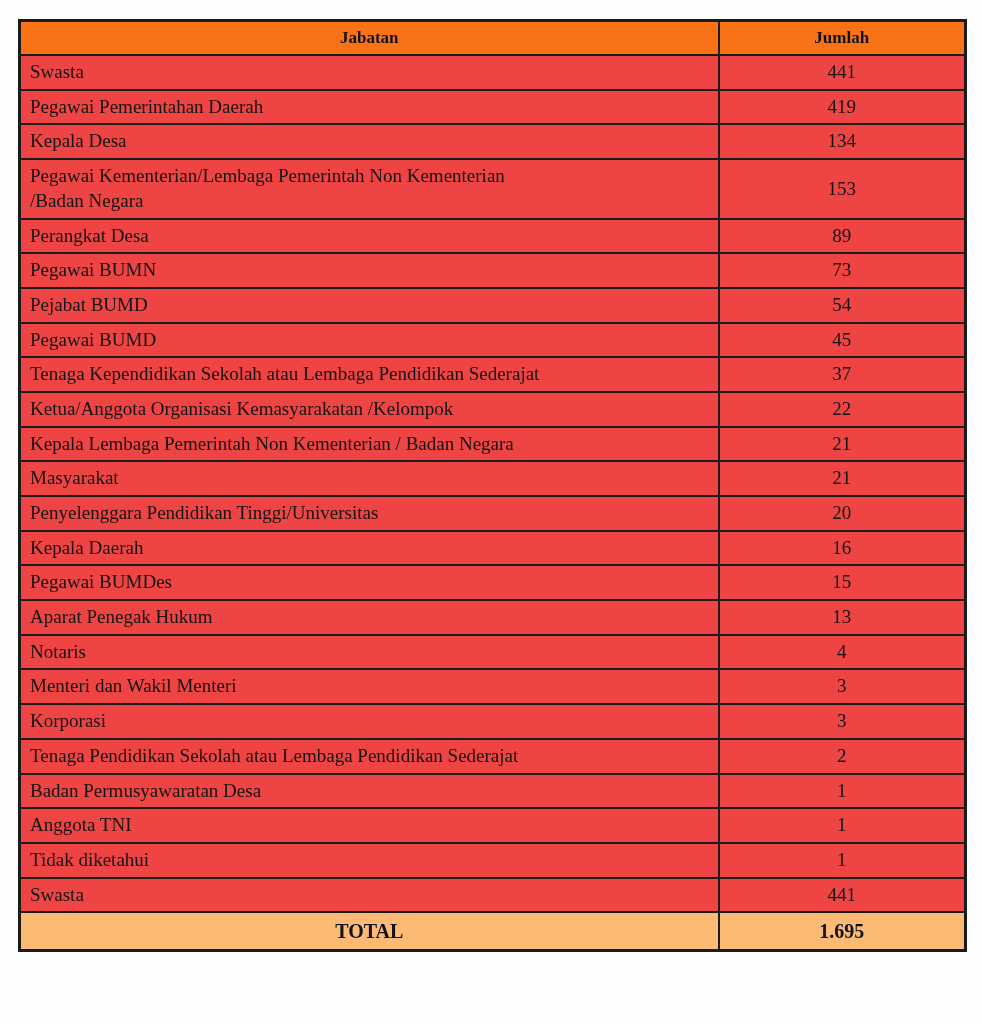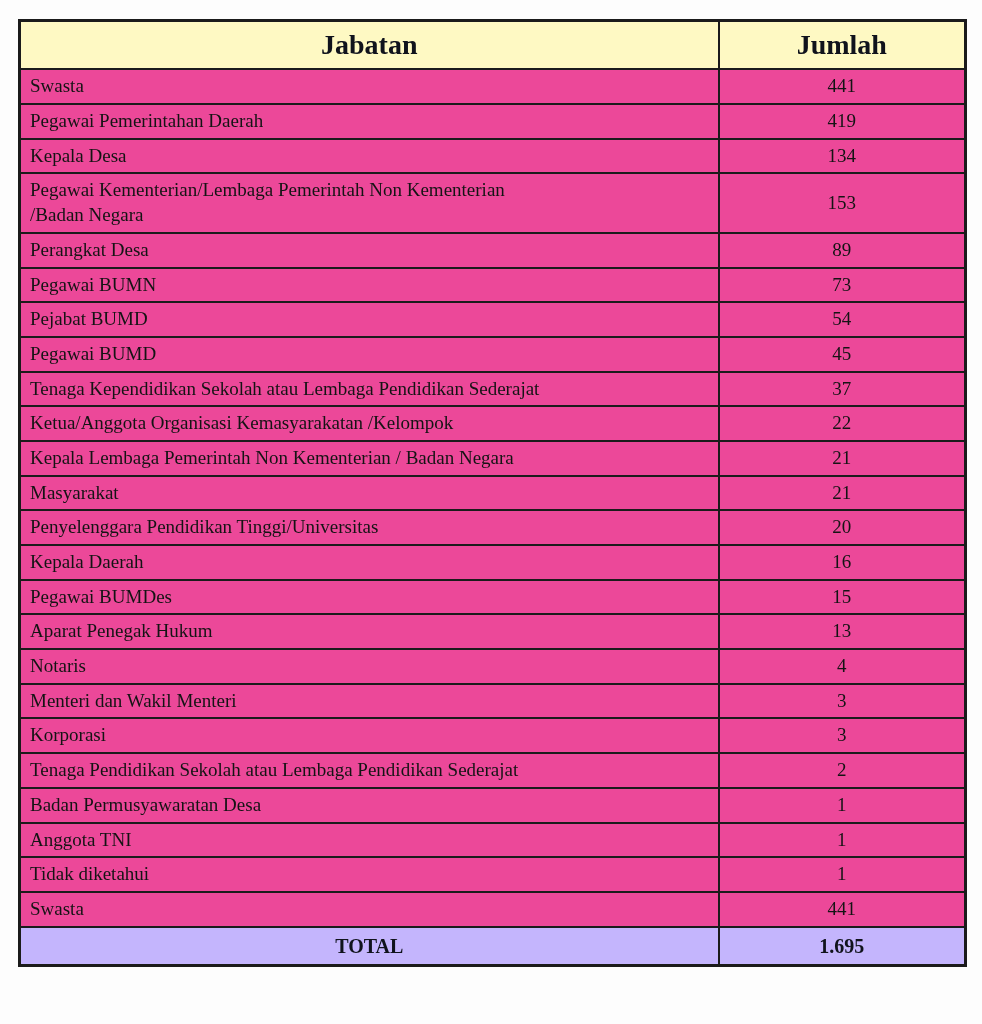--- a/index.html
+++ b/index.html
@@ -29,44 +29,44 @@
   col.col-jumlah  { width: 247px; }
 
   th, td {
     border: 2px solid #1b1b1b;
     font-size: 19px;
     line-height: 1.3;
     vertical-align: middle;
   }
 
   thead th {
-    background: #fef9c3;
+    background: #f97316;
     font-weight: bold;
     text-align: center;
     padding: 5px 8px;
     color: #10131c;
-    font-size: 28px;
+    font-size: 17px;
   }
 
   tbody td {
-    background: #ec4899;
+    background: #ef4444;
     padding: 4px 9px;
   }
 
   tbody td.jabatan {
     text-align: left;
     white-space: pre-line;
   }
 
   tbody td.num {
     text-align: center;
   }
 
   tfoot td {
-    background: #c4b5fd;
+    background: #fdba74;
     font-weight: bold;
     text-align: center;
     padding: 5px 8px;
     font-size: 20px;
     color: #10131c;
   }
 </style>
 </head>
 <body>
 

